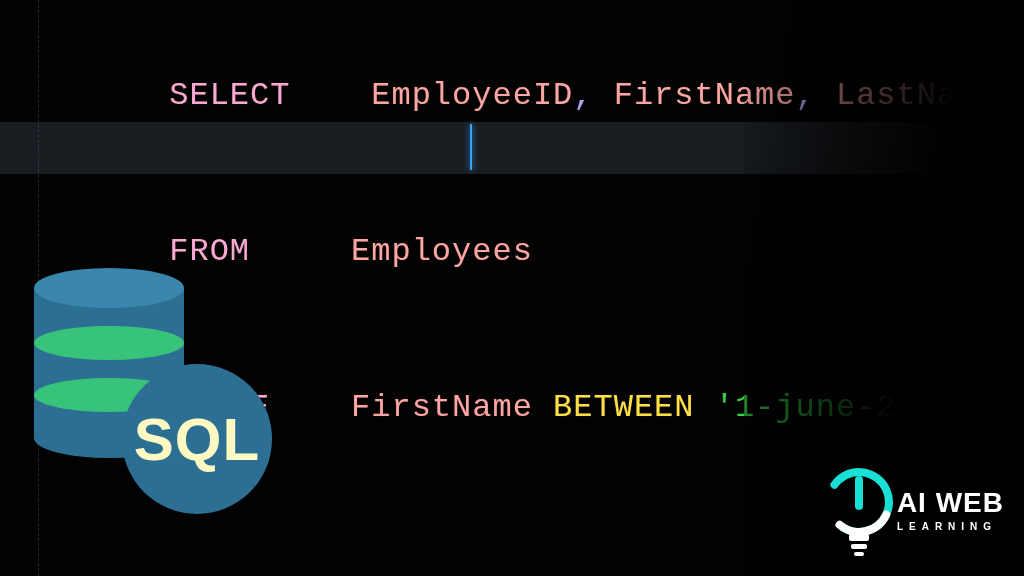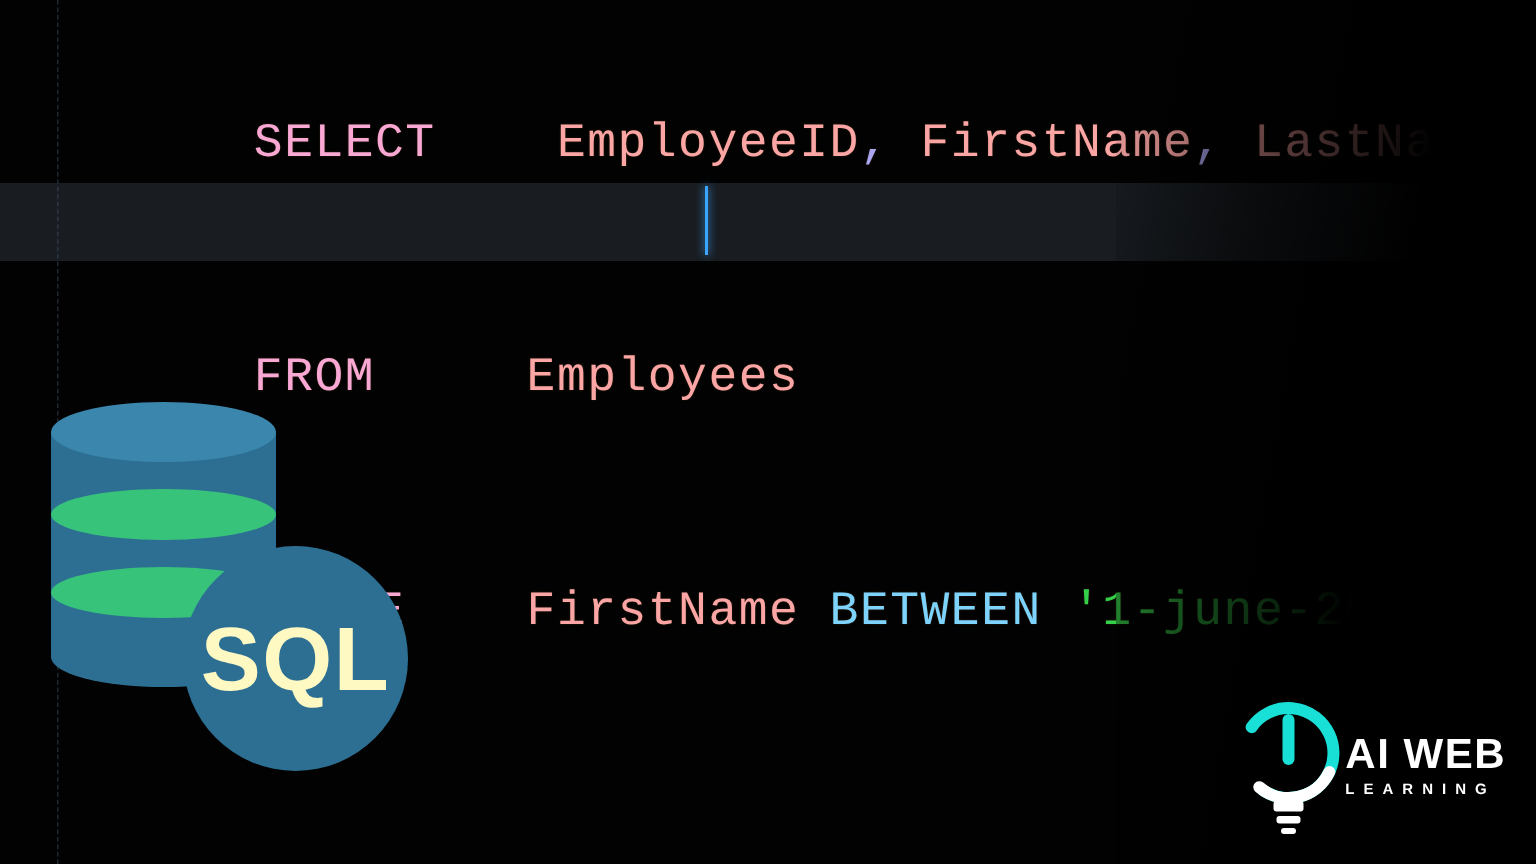--- a/index.html
+++ b/index.html
@@ -6,21 +6,21 @@
     html,body { width:1024px; height:576px; overflow:hidden; background:#000; font-family:"Lucida Console","Courier New",monospace; }
     .screen { position:relative; width:1024px; height:576px; background:#020202; }
     .code-area { position:absolute; top:18px; left:48px; right:-120px; }
     .ruler { position:absolute; top:0; left:38px; bottom:0; border-left:1px dashed rgba(120,150,200,0.25); }
     .line, .blank { font-size:32px; line-height:52px; letter-spacing:1px; white-space:pre; text-shadow:0 0 2px rgba(255,180,80,.15); font-weight:500; }
     .blank { height:52px; }
     .highlight-row { position:absolute; left:0; right:0; top:122px; height:52px; background:rgba(70,80,95,0.35); }
     .cursor { position:absolute; top:124px; left:470px; width:2px; height:46px; background:#3aa4ff; box-shadow:0 0 6px #3aa4ff; }
     
     .kw    { color:#f9a8d4; }             
-    .opkw  { color:#7dd3fc; }             
+    .opkw  { color:#fde047; }             
     .ident { color:#fca5a5; }             
     .punct { color:#a9a6ef; }
     .str   { color:#35d04a; }             
     .sp    { display:inline-block; }      
     
     .edge { position:absolute; top:0; right:0; width:280px; height:100%;
             background:linear-gradient(100deg, rgba(0,0,0,0) 0%, rgba(0,0,0,0.6) 30%, #000 60%, #000 100%); }
     
     .sql-badge { position:absolute; left:34px; top:268px; width:210px; height:230px; }
     .cyl { position:absolute; left:0; top:0; width:150px; height:190px; }

